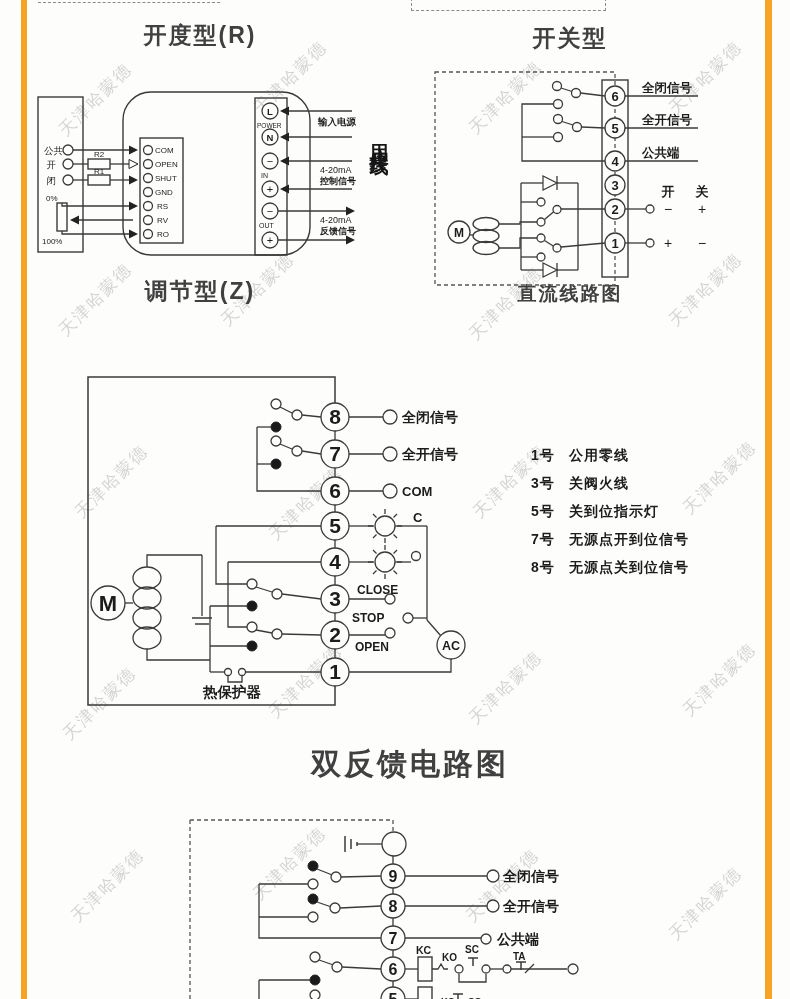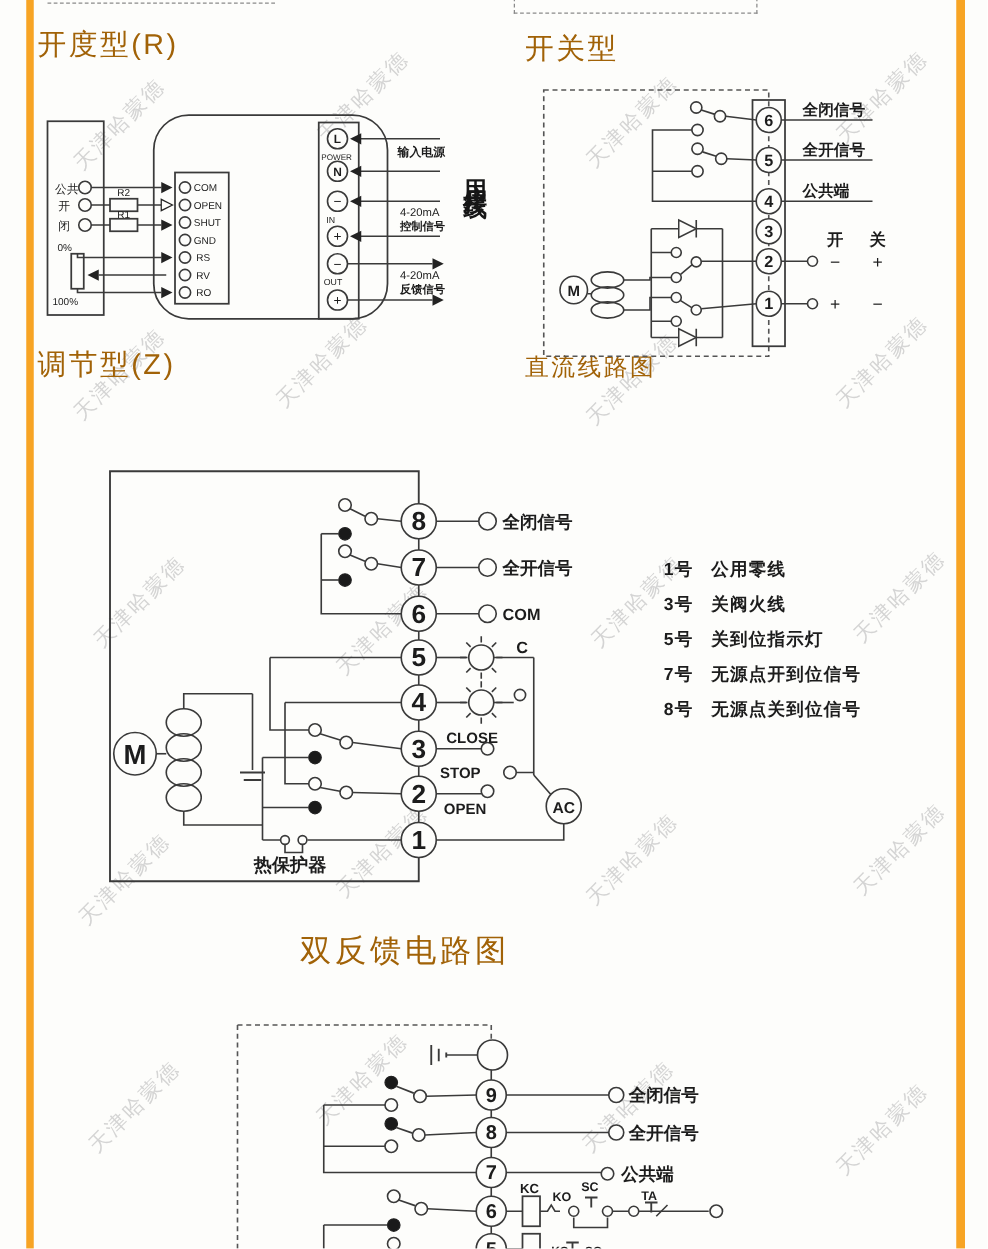--- a/index.html
+++ b/index.html
@@ -7,21 +7,21 @@
     position:relative;width:790px;height:999px;overflow:hidden;
     background:#fdfdfb;font-family:"Liberation Sans","DejaVu Sans",sans-serif;color:#1c1c1c;
   }
   .side-bar{position:absolute;top:0;height:999px;background:#F7A424;z-index:3;}
   .bar-left{left:21px;width:6px;}
   .bar-right{left:765px;width:7px;}
   .watermark{
     position:absolute;z-index:1;color:#c7c7c7;opacity:.75;font-size:17px;letter-spacing:2px;
     transform:rotate(-45deg);white-space:nowrap;pointer-events:none;
   }
-  .title{position:absolute;z-index:2;font-weight:normal;color:#a16207;}
+  .title{position:absolute;z-index:2;font-weight:bold;color:#404040;text-align:center;}
   .t-main{font-size:23px;letter-spacing:2px;}
   .diagram{position:absolute;z-index:2;}
   svg text{fill:#1c1c1c;}
   .dash-remnant{position:absolute;z-index:2;}
   .user-wiring{
     position:absolute;z-index:2;writing-mode:vertical-rl;font-size:19px;font-weight:bold;
     letter-spacing:4px;color:#161616;
   }
   .legend{position:absolute;z-index:2;left:531px;top:441px;}
   .legend-row{height:28px;line-height:28px;font-size:14px;font-weight:bold;letter-spacing:1px;white-space:nowrap;}
@@ -63,21 +63,21 @@
   <div class="watermark" style="left:672px;top:668px">天津哈蒙德</div>
   <div class="watermark" style="left:60px;top:874px">天津哈蒙德</div>
   <div class="watermark" style="left:242px;top:852px">天津哈蒙德</div>
   <div class="watermark" style="left:455px;top:874px">天津哈蒙德</div>
   <div class="watermark" style="left:658px;top:892px">天津哈蒙德</div>
 
   <div class="title t-main" style="left:30px;top:20px;width:340px;">开度型(R)</div>
   <div class="title t-main" style="left:420px;top:23px;width:300px;">开关型</div>
   <div class="title t-main" style="left:30px;top:276px;width:340px;">调节型(Z)</div>
   <div class="title" style="left:420px;top:281px;width:300px;font-size:19px;letter-spacing:2px;">直流线路图</div>
-  <div class="title" style="left:240px;top:744px;width:340px;font-size:25px;letter-spacing:3px;">双反馈电路图</div>
+  <div class="title" style="left:240px;top:744px;width:340px;font-size:30px;letter-spacing:3px;">双反馈电路图</div>
 
   <div class="user-wiring" style="left:366px;top:128px;height:96px;">用户接线</div>
 
   <svg class="diagram" style="left:30px;top:82px;" width="370" height="180" viewBox="0 0 370 180">
 
     <rect class="boxline" x="8" y="15" width="45" height="155"></rect>
 
     <g>
       <text x="33" y="72" font-size="9.5" text-anchor="end">公共</text>
       <circle class="node" cx="38" cy="68" r="5"></circle>

